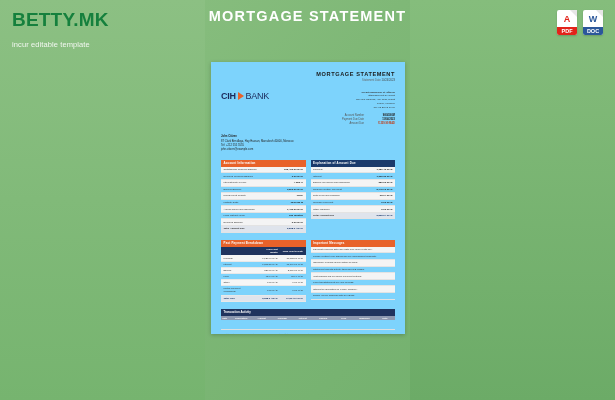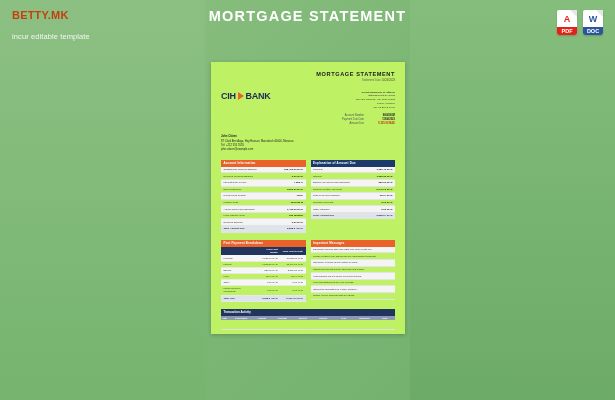--- a/index.html
+++ b/index.html
@@ -19,22 +19,22 @@
     position: absolute; right: 0; top: 0; width: 205px; height: 400px;
     background: linear-gradient(180deg, #85bd7c 0%, #6cab67 100%);
   }
 
   
   .brand {
     position: absolute; left: 12px; top: 10px;
     color: #fff;
   }
   .brand-name {
-    font-size: 11px; font-weight: bold; letter-spacing: 0.2px;
-    color: #c2410c; line-height: 1;
+    font-size: 19px; font-weight: bold; letter-spacing: 0.2px;
+    color: #15803d; line-height: 1;
   }
   .brand-sub {
     font-size: 7.5px; color: #f2f7f0; margin-top: 11px; letter-spacing: 0.1px;
   }
   .page-title {
     position: absolute; left: 0; right: 0; top: 8px;
     text-align: center;
     color: #ffffff; font-size: 14.5px; font-weight: bold;
     letter-spacing: 1.2px;
   }
@@ -66,21 +66,21 @@
     position: absolute; top: 4px; left: 0; right: 0;
     text-align: center; font-size: 9px; font-weight: bold;
   }
   .fileicon.pdf .glyph { color: #e2231a; }
   .fileicon.doc .glyph { color: #2b579a; }
 
   
   .sheet {
     position: absolute; left: 211px; top: 62px;
     width: 194px; height: 272px;
-    background: #bef264;
+    background: #7dd3fc;
     box-shadow: 0 1px 4px rgba(0,0,0,0.22);
     padding: 9px 10px;
     font-size: 3px;
     color: #222;
     overflow: hidden;
   }
 
   .doc-head { display: flex; justify-content: space-between; align-items: flex-start; }
   .doc-title-block { text-align: right; width: 100%; }
   .doc-title {
@@ -96,21 +96,21 @@
   .bank-logo .cih {
     font-size: 9px; font-weight: bold; color: #1b2a5b; letter-spacing: -0.3px;
   }
   .bank-logo .arrow {
     width: 0; height: 0;
     border-top: 4px solid transparent;
     border-bottom: 4px solid transparent;
     border-left: 6px solid #e8622a;
   }
   .bank-logo .bank {
-    font-size: 9px; font-weight: bold; color: #1b2a5b; letter-spacing: -0.3px;
+    font-size: 9px; font-weight: normal; color: #1b2a5b; letter-spacing: -0.3px;
   }
   .bank-addr { text-align: right; font-size: 2.5px; line-height: 1.55; color: #333; }
   .bank-addr .b { font-weight: bold; }
 
   .acct-box { text-align: right; font-size: 2.6px; line-height: 1.6; margin-top: 4px; }
   .acct-box .row { display: flex; justify-content: flex-end; gap: 5px; }
   .acct-box .k { color: #555; }
   .acct-box .v { font-weight: bold; min-width: 26px; text-align: right; }
   .acct-box .amt { color: #c23a14; font-weight: bold; }
 

